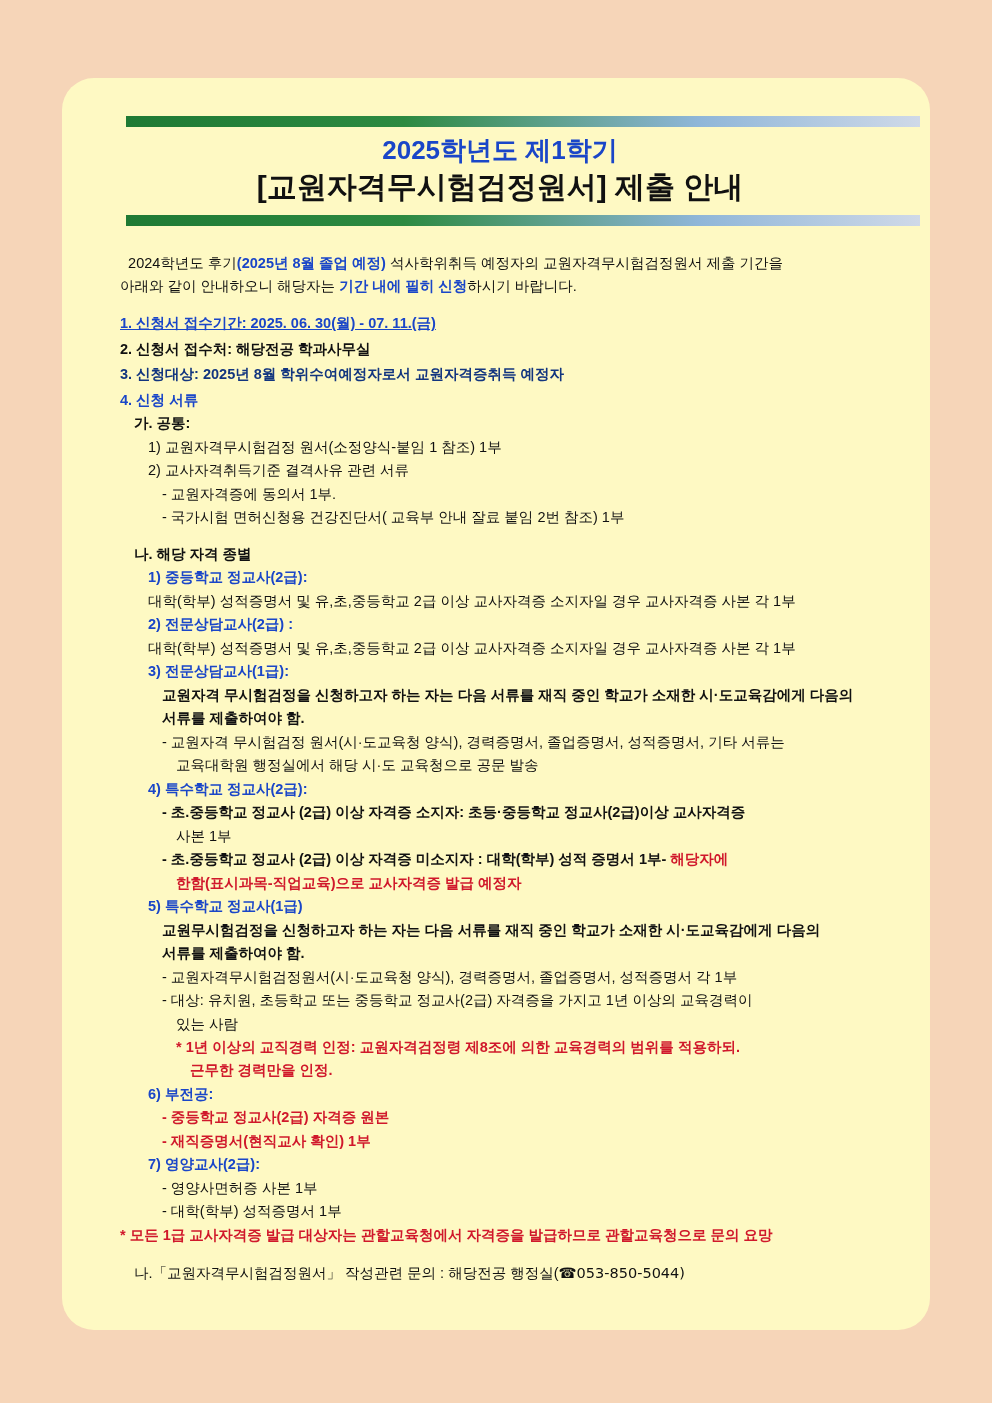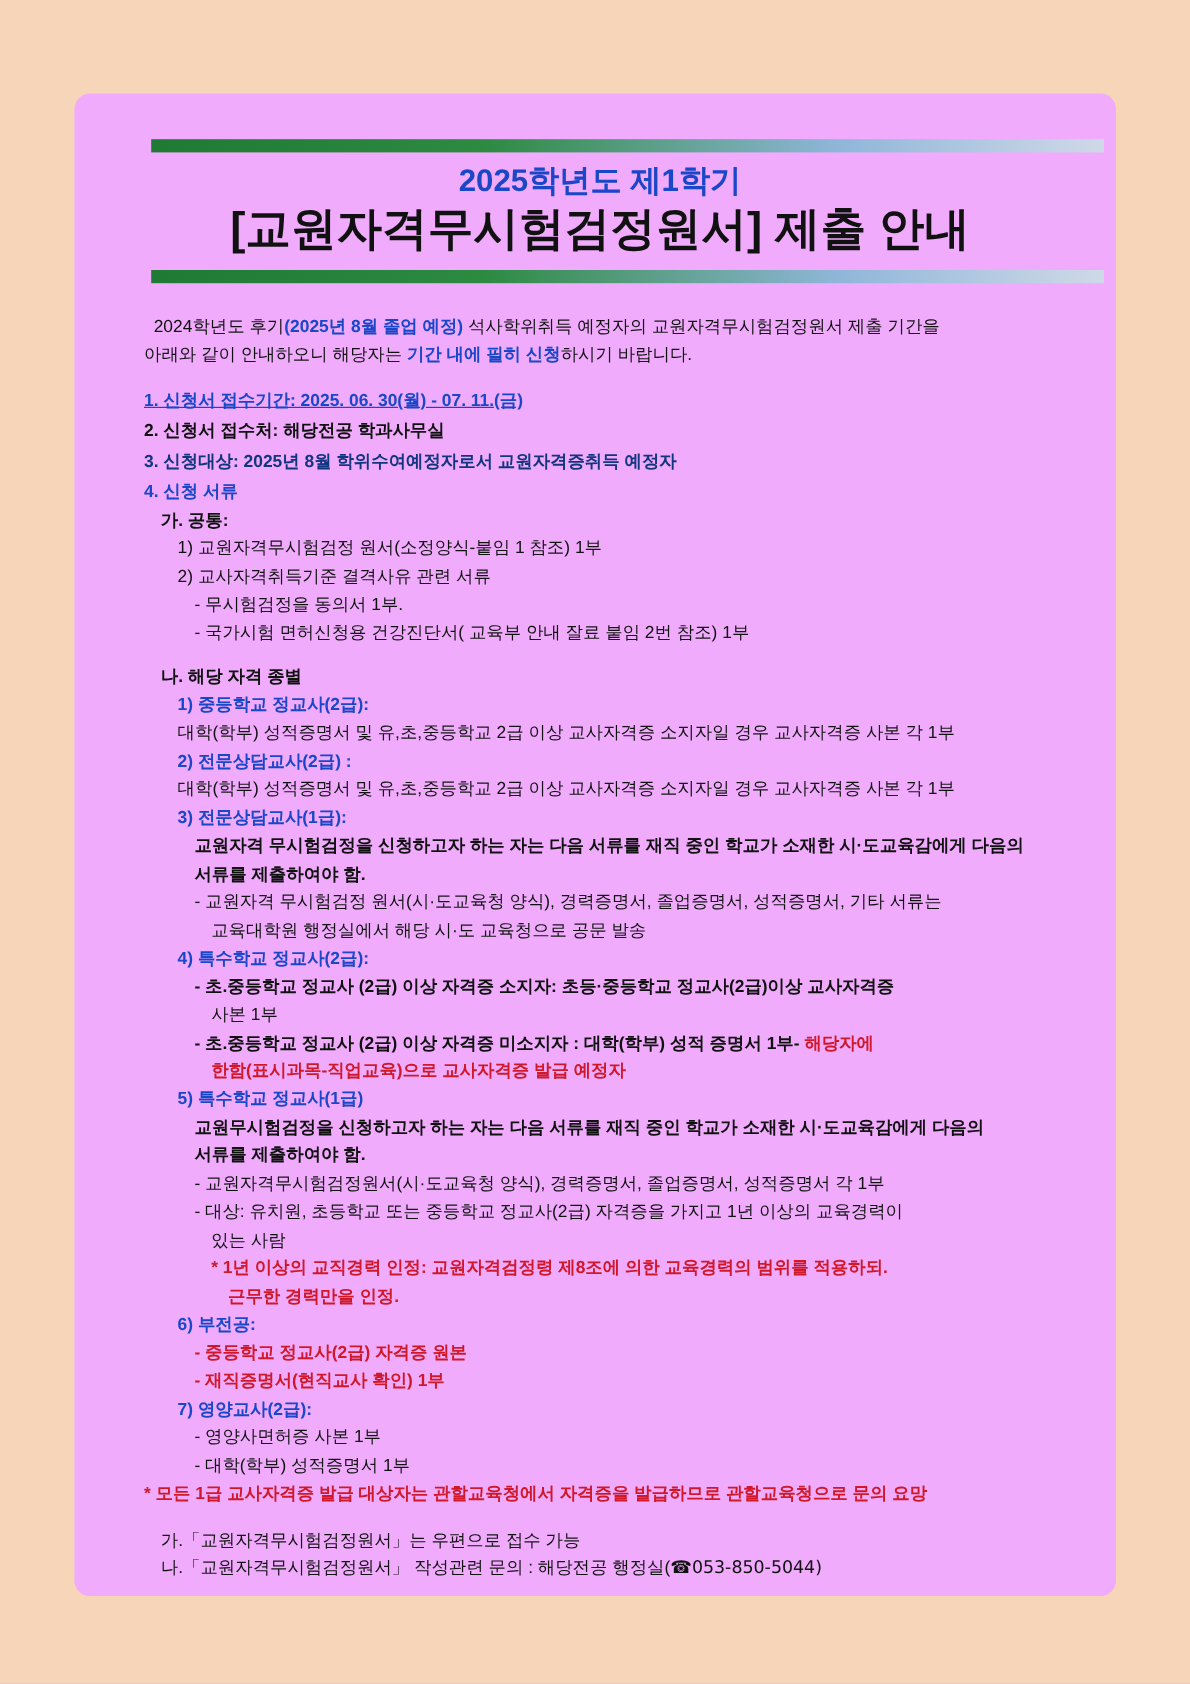--- a/index.html
+++ b/index.html
@@ -12,22 +12,22 @@
     background: #f6d5b8;
     font-family: "Liberation Sans", sans-serif;
     overflow: hidden;
   }
   .page {
     position: absolute;
     left: 62px;
     top: 78px;
     width: 868px;
     height: 1252px;
-    background: #f0abfc;
-    border-radius: 13px;
+    background: #fef9c3;
+    border-radius: 32px;
     box-sizing: border-box;
     padding: 0;
   }
   .inner {
     position: absolute;
     left: 58px;
     top: 38px;
     width: 760px;
   }
   
@@ -49,21 +49,21 @@
     padding: 7px 0 3px 0;
   }
   .title1 {
     font-size: 26px;
     font-weight: bold;
     color: #1a46c8;
     letter-spacing: 0px;
     line-height: 1.25;
   }
   .title2 {
-    font-size: 38px;
+    font-size: 30px;
     font-weight: bold;
     color: #111111;
     line-height: 1.3;
     letter-spacing: 0px;
   }
   
   .body {
     margin-top: 26px;
     font-size: 14.5px;
     color: #111;
@@ -119,21 +119,21 @@
 
       <div class="sec">
         <span class="navy b">3. 신청대상: </span><span class="navy b">2025년 8월 학위수여예정자로서 교원자격증취득 예정자</span>
       </div>
 
       <div class="sec">
         <div class="blue b">4. 신청 서류</div>
         <div class="i1 b">가. 공통:</div>
         <div class="i2">1) 교원자격무시험검정 원서(소정양식-붙임 1 참조) 1부</div>
         <div class="i2">2) 교사자격취득기준 결격사유 관련 서류</div>
-        <div class="i3">- 무시험검정을 동의서 1부.</div>
+        <div class="i3">- 교원자격증에 동의서 1부.</div>
         <div class="i3">- 국가시험 면허신청용 건강진단서( 교육부 안내 잘료 붙임 2번 참조) 1부</div>
 
         <div class="gap"></div>
 
         <div class="i1 b">나. 해당 자격 종별</div>
 
         <div class="i2 blue b">1) 중등학교 정교사(2급):</div>
         <div class="i2">대학(학부) 성적증명서 및 유,초,중등학교 2급 이상 교사자격증 소지자일 경우 교사자격증 사본 각 1부</div>
 
         <div class="i2 blue b">2) 전문상담교사(2급)    :</div>
@@ -167,19 +167,18 @@
         <div class="i2 blue b">7) 영양교사(2급):</div>
         <div class="i3">- 영양사면허증 사본 1부</div>
         <div class="i3">- 대학(학부) 성적증명서 1부</div>
 
         <div class="red b">* 모든 1급 교사자격증 발급 대상자는 관할교육청에서 자격증을 발급하므로 관할교육청으로 문의 요망</div>
       </div>
 
       <div class="gap"></div>
 
       <div class="sec">
-        <div class="i1">가.「교원자격무시험검정원서」는 우편으로 접수 가능</div>
         <div class="i1"><span>나.「교원자격무시험검정원서」 작성관련 문의 : 해당전공 행정실(</span><span class="tel">☎053-850-5044)</span></div>
       </div>
 
     </div>
   </div>
 </div>
 
 </body></html>

